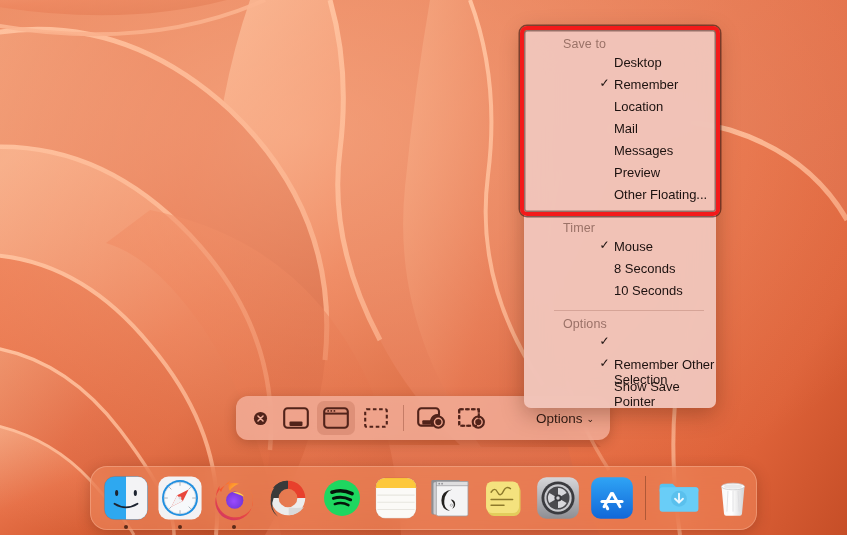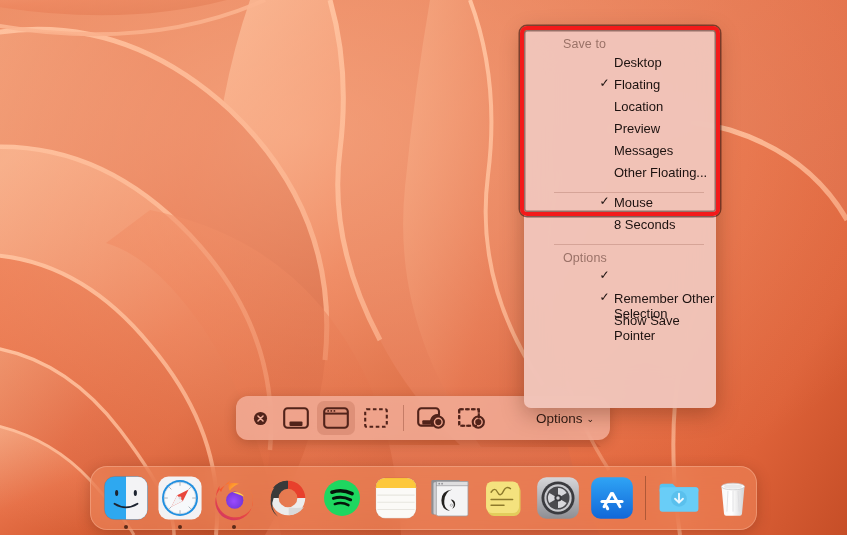--- a/index.html
+++ b/index.html
@@ -258,48 +258,57 @@
 
 <div id="options-menu">
 
   <div class="menu-header">Save to</div>
   <div class="menu-item">
     <span class="mi-check"></span>
     <span class="mi-label">Desktop</span>
   </div>
   <div class="menu-item">
     <span class="mi-check">✓</span>
-    <span class="mi-label">Floating</span>
+    <span class="mi-label">Remember</span>
   </div>
   <div class="menu-item">
     <span class="mi-check"></span>
     <span class="mi-label">Location</span>
   </div>
   <div class="menu-item">
     <span class="mi-check"></span>
+    <span class="mi-label">Mail</span>
+  </div>
+  <div class="menu-item">
+    <span class="mi-check"></span>
+    <span class="mi-label">Messages</span>
+  </div>
+  <div class="menu-item">
+    <span class="mi-check"></span>
     <span class="mi-label">Preview</span>
   </div>
   <div class="menu-item">
     <span class="mi-check"></span>
-    <span class="mi-label">Messages</span>
-  </div>
-  <div class="menu-item">
-    <span class="mi-check"></span>
     <span class="mi-label">Other Floating...</span>
   </div>
 
   <div class="menu-sep"></div>
 
+  <div class="menu-header">Timer</div>
   <div class="menu-item">
     <span class="mi-check">✓</span>
     <span class="mi-label">Mouse</span>
   </div>
   <div class="menu-item">
     <span class="mi-check"></span>
     <span class="mi-label">8 Seconds</span>
+  </div>
+  <div class="menu-item">
+    <span class="mi-check"></span>
+    <span class="mi-label">10 Seconds</span>
   </div>
 
   <div class="menu-sep"></div>
 
   <div class="menu-header">Options</div>
   <div class="menu-item">
     <span class="mi-check">✓</span>
   </div>
   <div class="menu-item">
     <span class="mi-check">✓</span>

